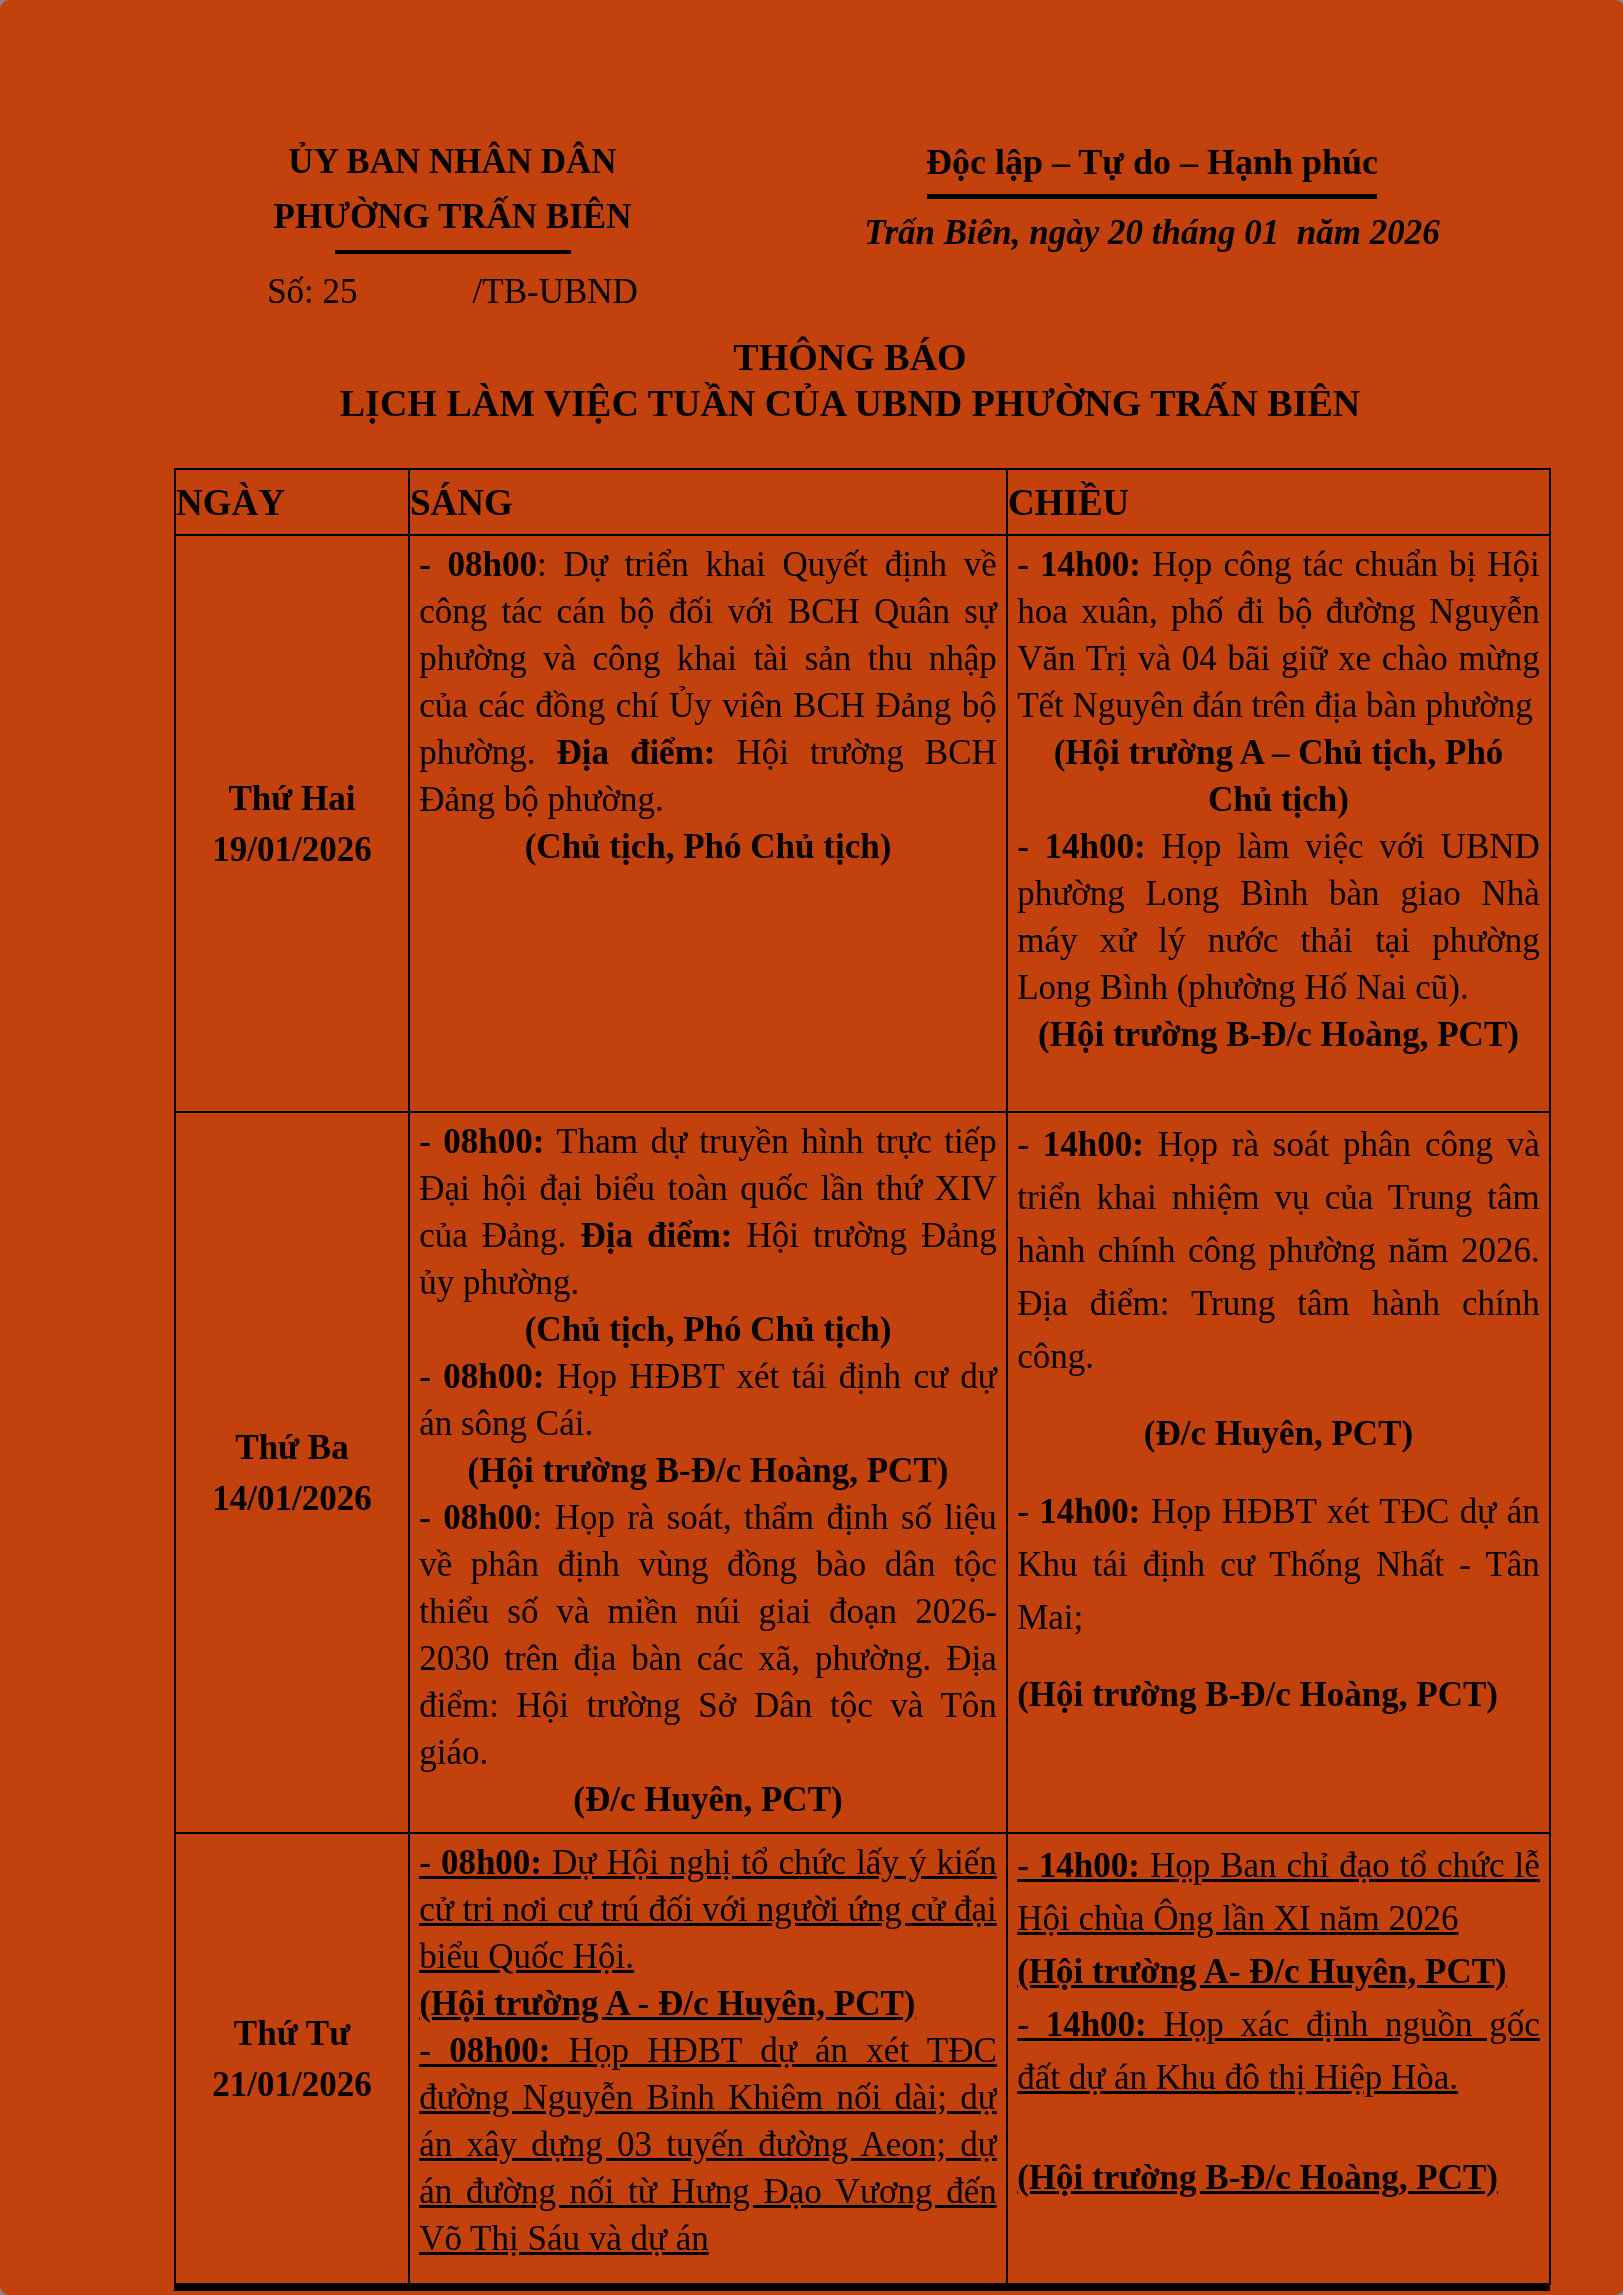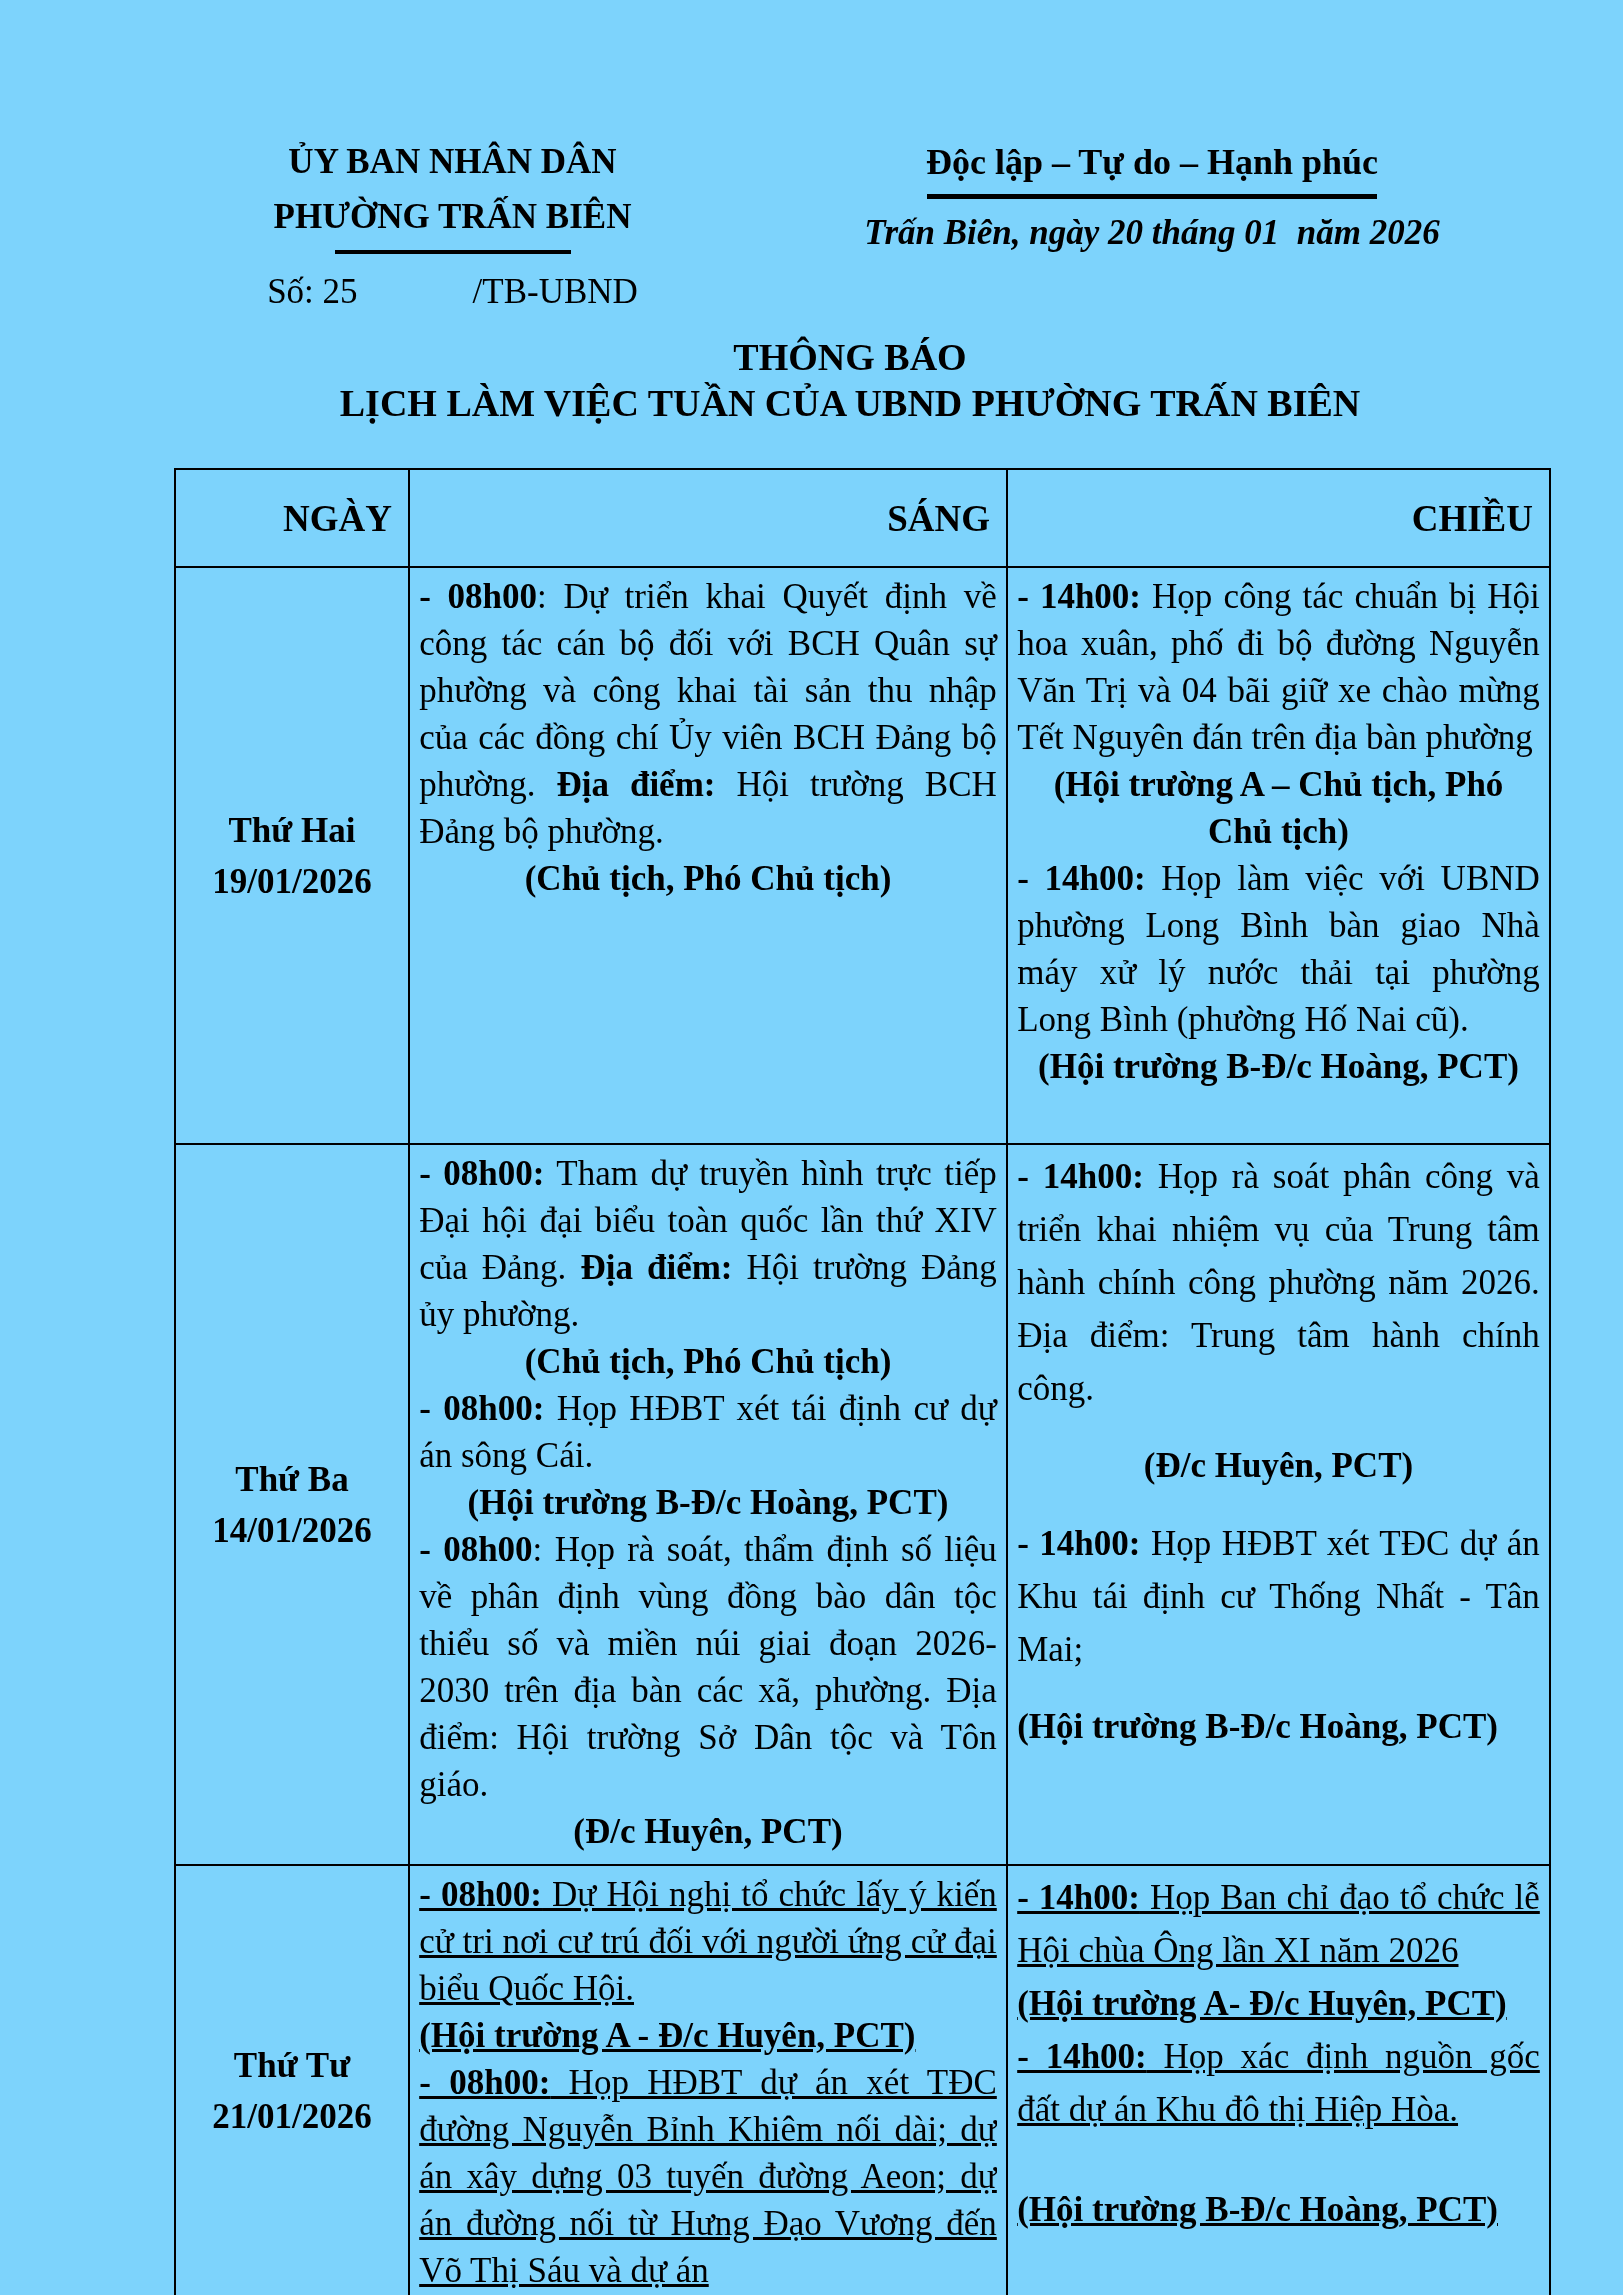--- a/index.html
+++ b/index.html
@@ -1,23 +1,24 @@
 <!DOCTYPE html>
 <html style="font-size:12.2px"><head>
 <meta charset="utf-8">
 <style>
   html,body { margin:0; padding:0; background:#888; }
   .page {
     position:relative;
     width:1624px; height:2295px;
     margin:0 auto;
-    background:#7dd3fc;
+    background:#c2410c;
     color:#000000;
     font-family:"Liberation Serif","DejaVu Serif",serif;
     overflow:hidden;
+    border-radius:9px;
   }
 
   
   .hdr-left { position:absolute; left:181px; top:134px; width:543px; text-align:center; }
   .hl-line { font-size:35px; font-weight:700; line-height:55px; }
   .rule-left { width:236px; height:3.8px; background:#000; margin:6.1px auto 0; }
   .doc-number-line { margin-top:17px; font-size:35px; line-height:41px; }
   .num-gap { display:inline-block; width:115px; }
 
   .hdr-right { position:absolute; left:777px; top:136px; width:750px; text-align:center; }
@@ -31,21 +32,21 @@
   .t1 { font-size:38px; font-weight:700; line-height:46px; }
   .t2 { font-size:38px; font-weight:700; line-height:47px; }
   .t3 { font-size:34px; font-weight:700; font-style:italic; line-height:44px; }
 
   
   .table-wrap { position:absolute; left:174px; top:468px; width:1376px; border-bottom:6.1px solid #000; }
   table.schedule { width:100%; border-collapse:collapse; table-layout:fixed; }
   .schedule th, .schedule td { border:2.3px solid #000; }
   .schedule thead th {
     height:64px; font-size:37px; font-weight:700;
-    text-align:right; vertical-align:middle; padding:16px;
+    text-align:left; vertical-align:middle; padding:0;
   }
   .schedule td { vertical-align:top; padding:4.6px 9.2px; }
   .schedule td.day-cell { vertical-align:middle; text-align:center; padding:15px; }
   .day-name, .day-date { font-weight:700; font-size:35px; line-height:51px; }
 
   .row-0 > td { height:545px; }
   .row-1 > td { height:689px; }
   .row-2 > td { height:419px; }
   .row-2 .cell-content { max-height:417px; overflow:hidden;text-decoration:underline; }
 

